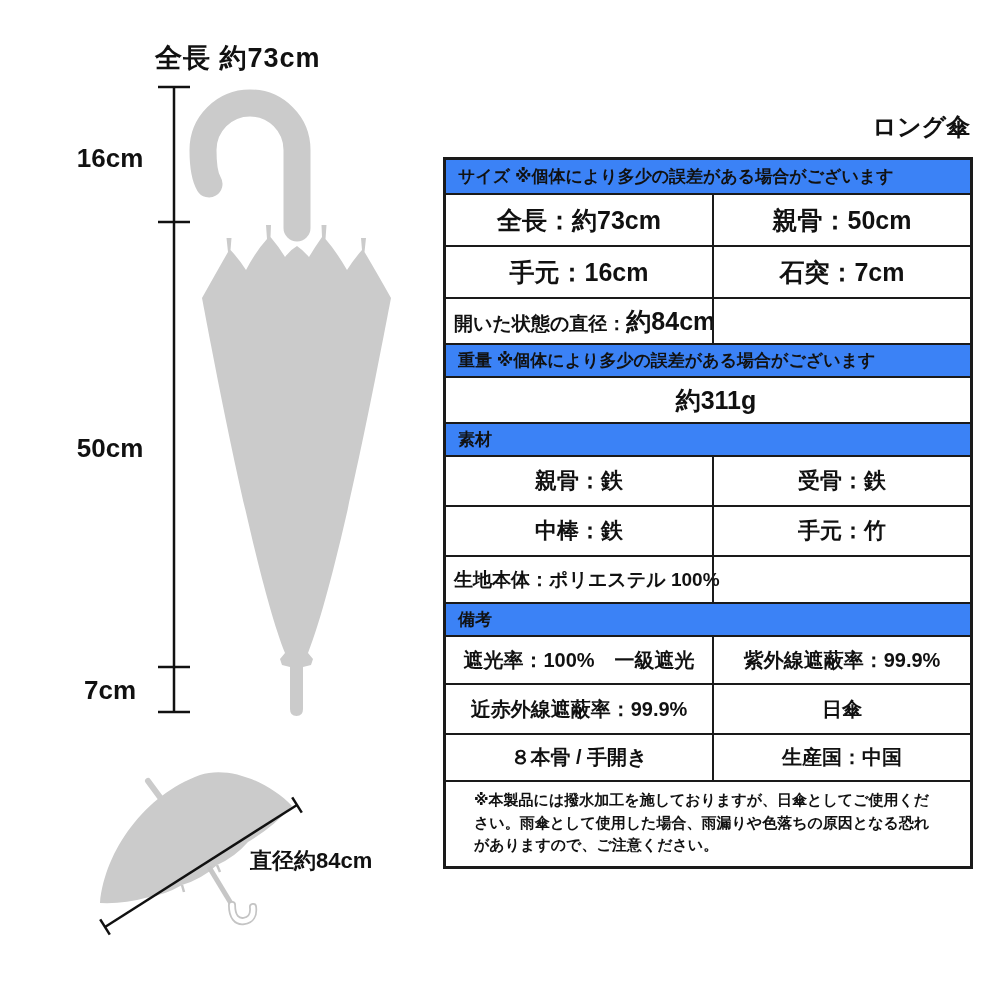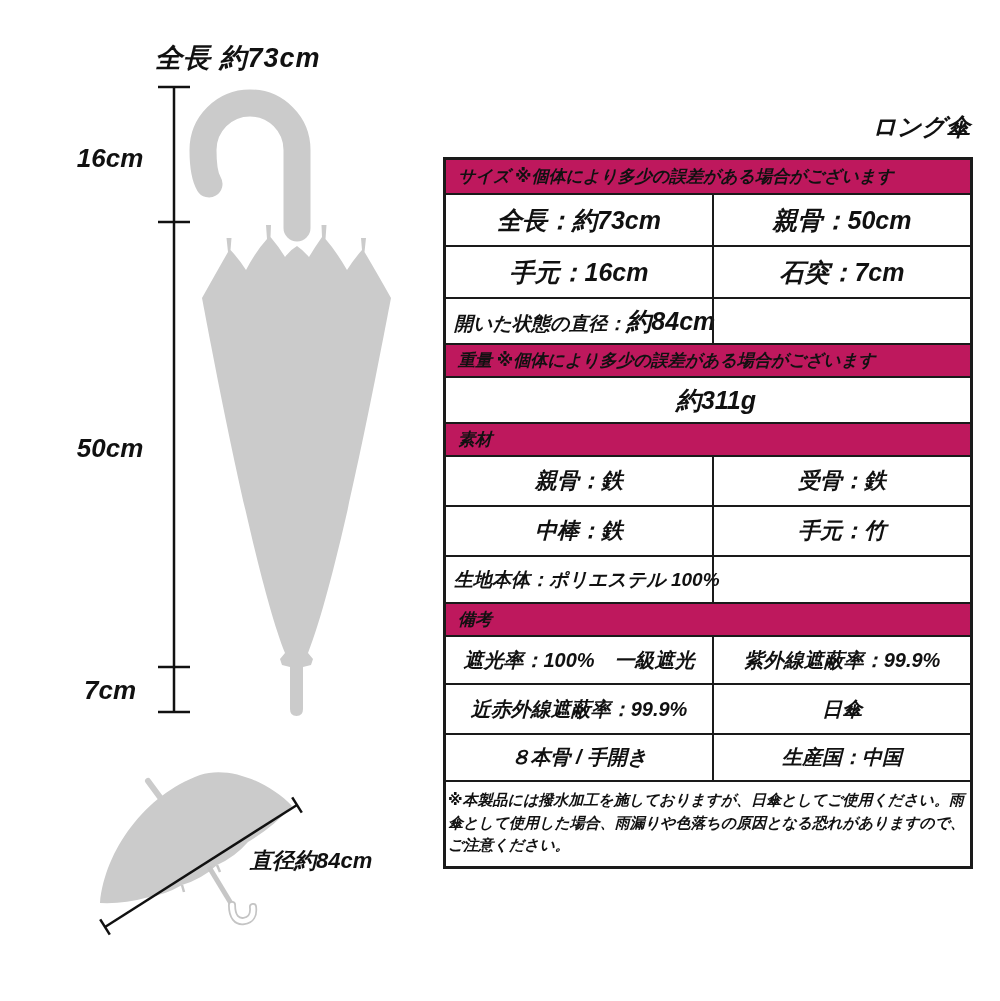--- a/index.html
+++ b/index.html
@@ -1,44 +1,44 @@
 <!DOCTYPE html>
 <html><head>
 <meta charset="utf-8">
 <style>
   html,body{margin:0;padding:0;background:#fff;}
   .stage{
     position:relative;width:1000px;height:1001px;background:#ffffff;overflow:hidden;
-    font-family:"Liberation Sans","DejaVu Sans",sans-serif;color:#111;font-weight:700;font-style:italic;
+    font-family:"Liberation Sans","DejaVu Sans",sans-serif;color:#111;font-weight:700;
   }
   
   .total-label{position:absolute;left:155px;top:40px;font-size:27px;letter-spacing:1px;white-space:nowrap;}
   .ruler{position:absolute;left:155px;top:80px;}
   .seg-label{position:absolute;left:60px;width:100px;text-align:center;font-size:26px;white-space:nowrap;}
   .seg16{top:143px;}
   .seg50{top:433px;}
   .seg7{top:675px;}
   .closed-umbrella{position:absolute;left:185px;top:82px;}
   .open-umbrella{position:absolute;left:85px;top:755px;}
   .diameter-label{position:absolute;left:250px;top:846px;font-size:22px;white-space:nowrap;}
   
   .page-title{position:absolute;right:30px;top:111px;width:200px;text-align:right;font-size:24px;white-space:nowrap;}
   .tbl{position:absolute;left:443px;top:157px;width:530px;border:3px solid #1a1a1a;background:#fff;box-sizing:border-box;}
   .tbl *{box-sizing:border-box;}
-  .hrow{height:33px;background:#be185d;display:flex;align-items:center;padding:12px 12px;
+  .hrow{height:33px;background:#3b82f6;display:flex;align-items:center;padding:12px 12px;
         font-size:17px;border-top:2px solid #1a1a1a;white-space:nowrap;}
   .tbl > :first-child{border-top:none;}
   .drow{display:grid;grid-template-columns:266px 1fr;border-top:2px solid #1a1a1a;}
   .cell{display:flex;align-items:center;justify-content:center;text-align:left;white-space:nowrap;}
   .cell.r{border-left:2px solid #1a1a1a;}
   .cell.la{justify-content:flex-start;padding-left:8px;text-align:left;}
   .full{display:flex;align-items:center;justify-content:center;border-top:2px solid #1a1a1a;padding-left:16px;}
   .h52{height:52px}.h46{height:46px}.h50{height:50px}.h47{height:47px}.h55{height:48px}
   .fs25{font-size:25px}.fs22{font-size:22px}.fs20{font-size:20px}.fs19{font-size:19px}
-  .note{border-top:2px solid #1a1a1a;padding:7px 2px 9px;font-size:15px;line-height:1.5;min-height:70px;}
+  .note{border-top:2px solid #1a1a1a;padding:7px 28px 9px;font-size:15px;line-height:1.5;min-height:70px;}
 </style>
 </head>
 <body>
 
 <div class="stage">
 
   <div class="total-label">全長 約73cm</div>
 
   <svg class="ruler" width="40" height="640" viewBox="0 0 40 640">
     <g stroke="#111" stroke-width="2.5">

